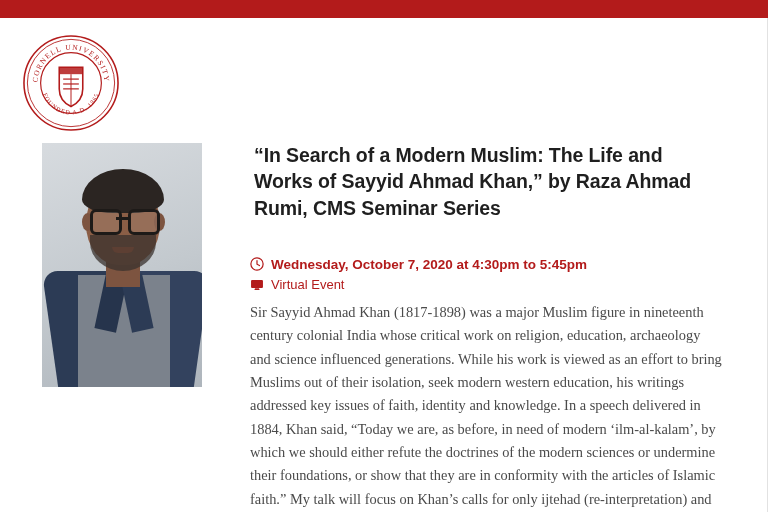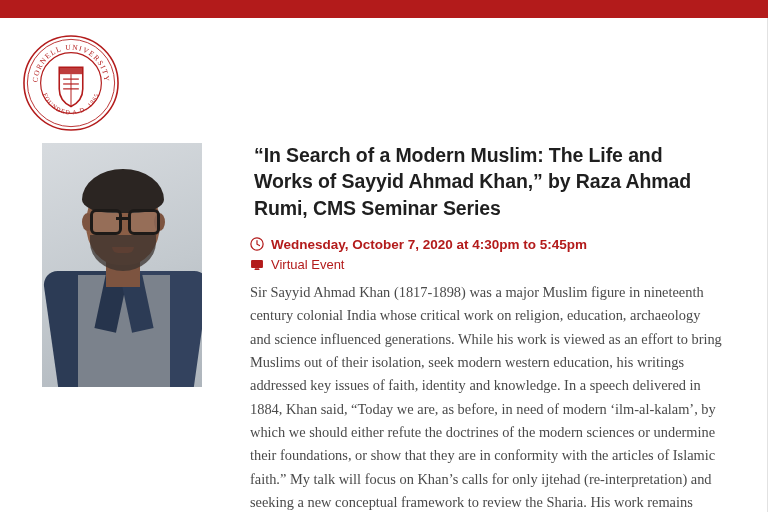--- a/index.html
+++ b/index.html
@@ -204,21 +204,21 @@
   .event-title {
     margin: 4px;
     font-size: 19.5px;
     line-height: 1.35;
     font-weight: bold;
     color: #1f1f1f;
     letter-spacing: -0.1px;
   }
 
   .event-datetime {
-    margin-top: 16px;
+    margin-top: 36px;
     display: flex;
     align-items: center;
     gap: 7px;
     color: #b31b1b;
     font-size: 13.5px;
     font-weight: bold;
   }
   .event-datetime svg { display:block; }
 
   .event-location {

